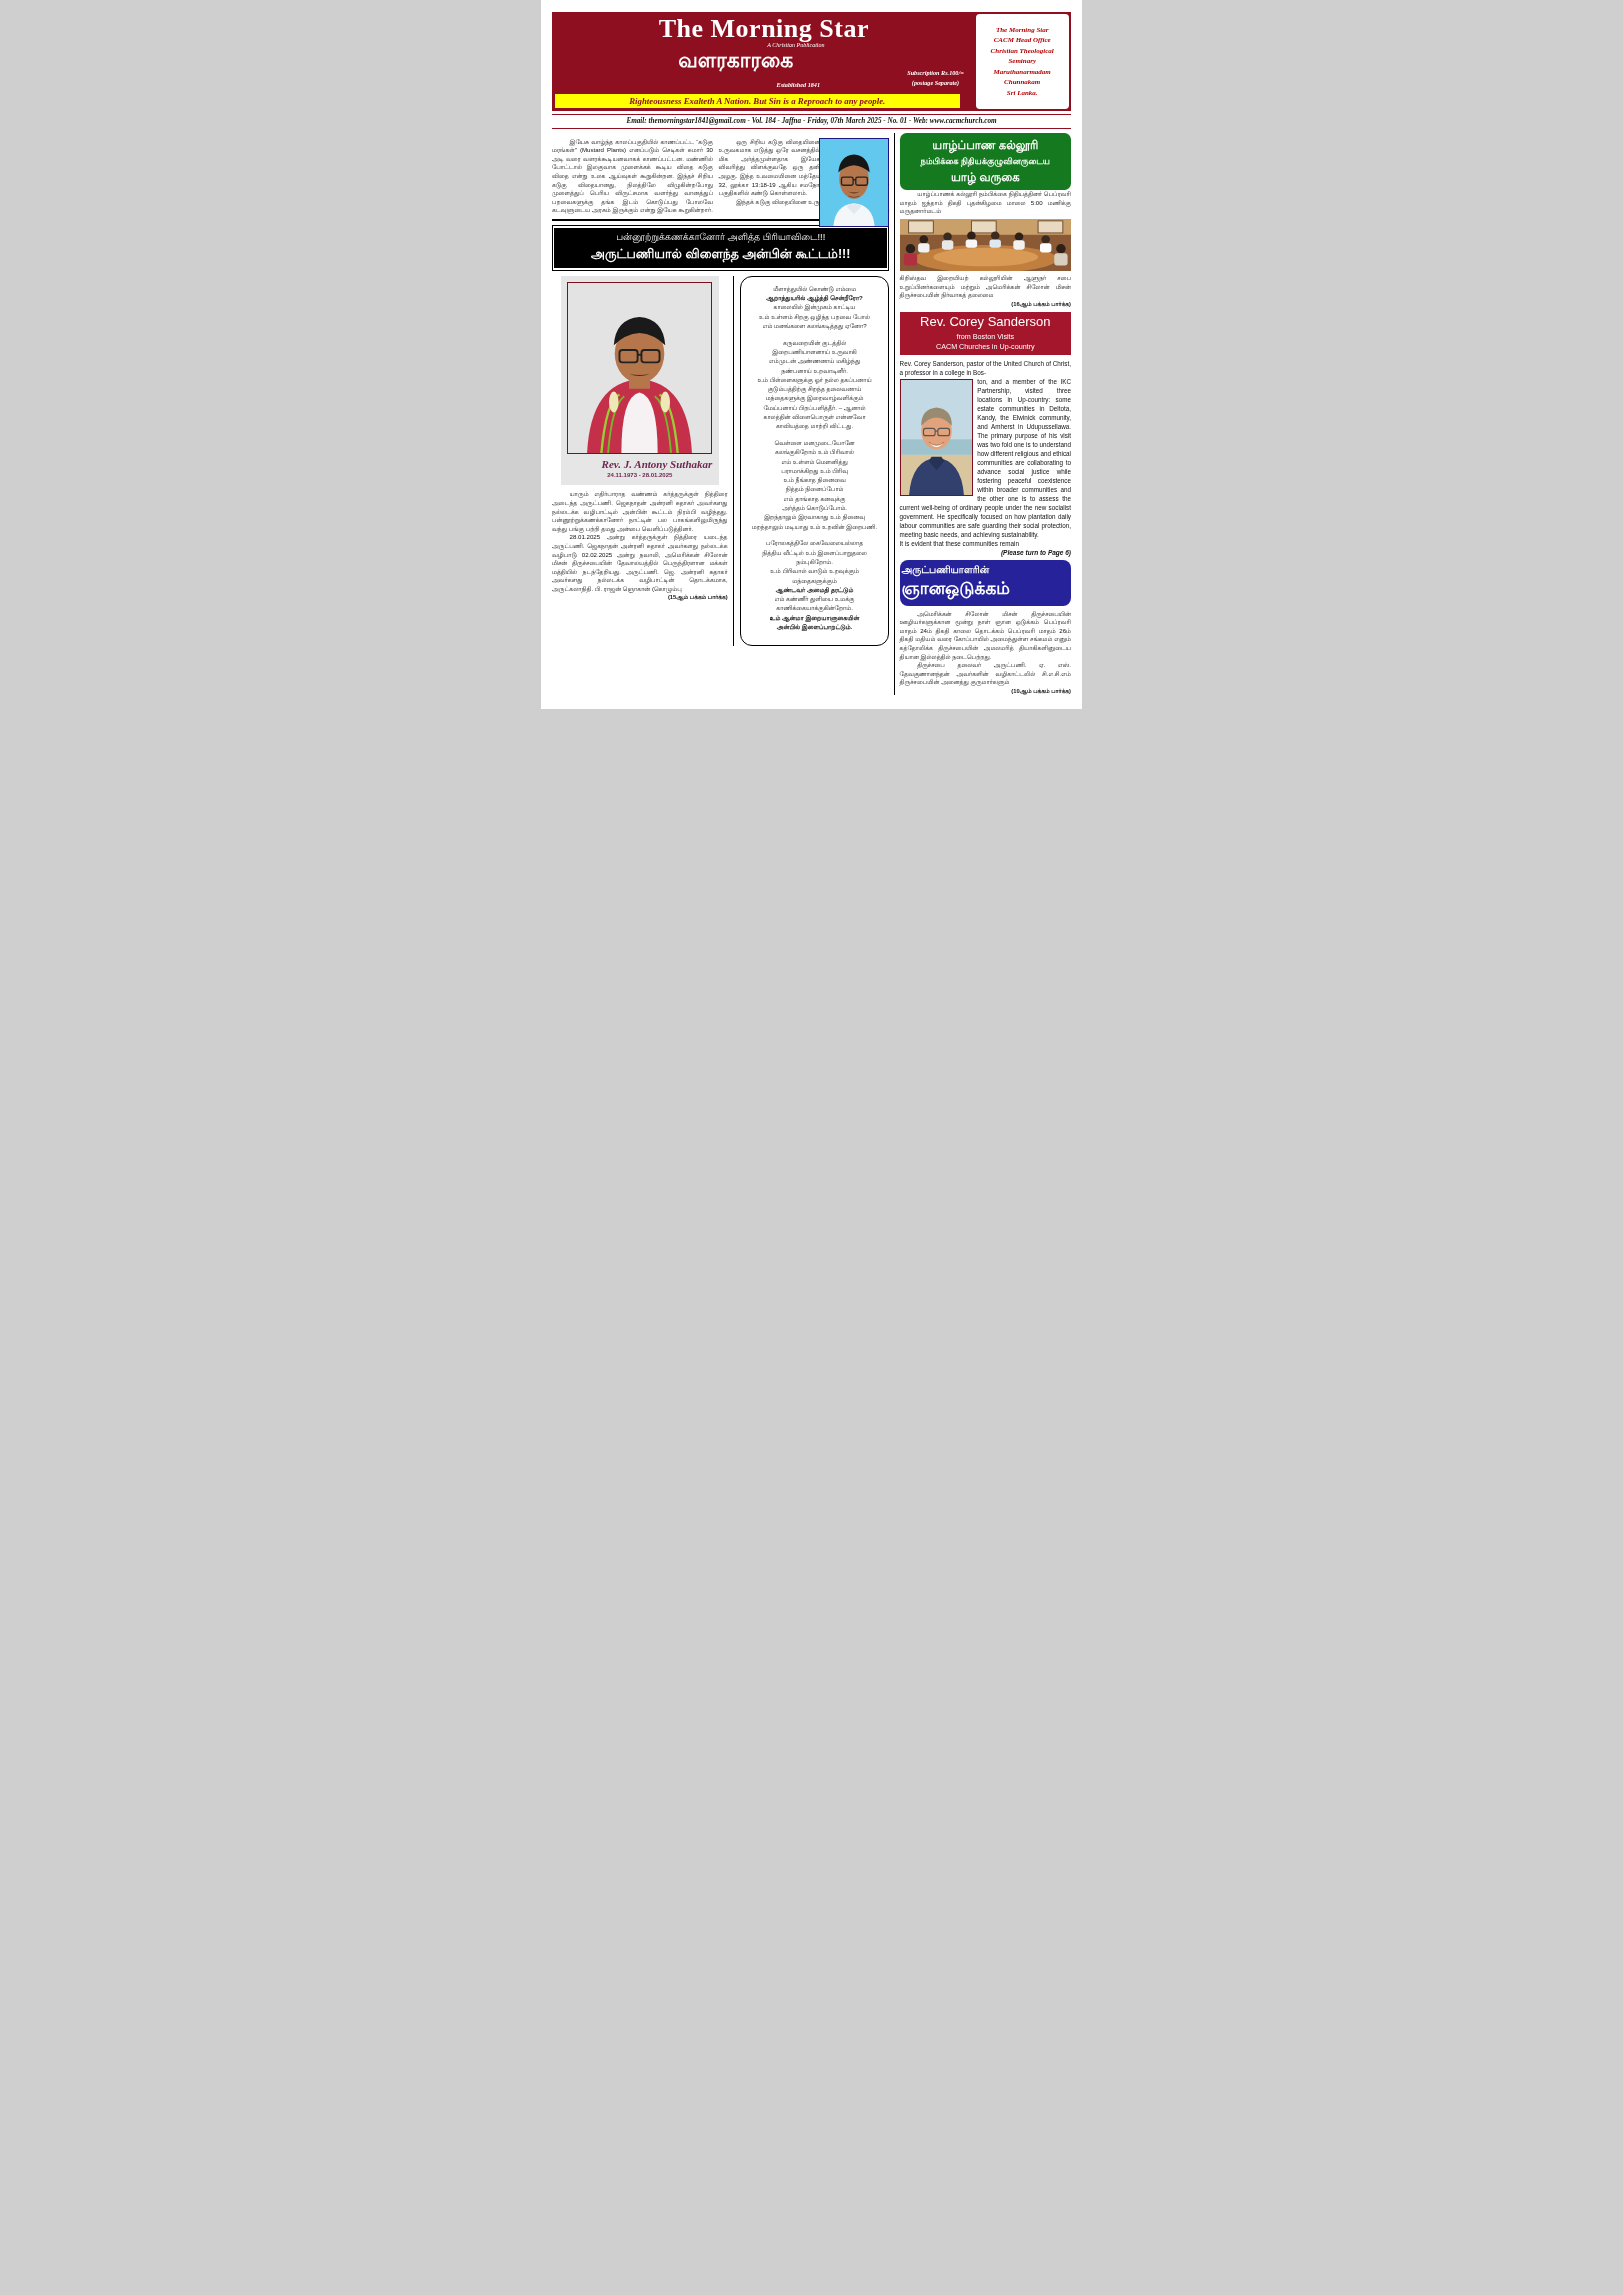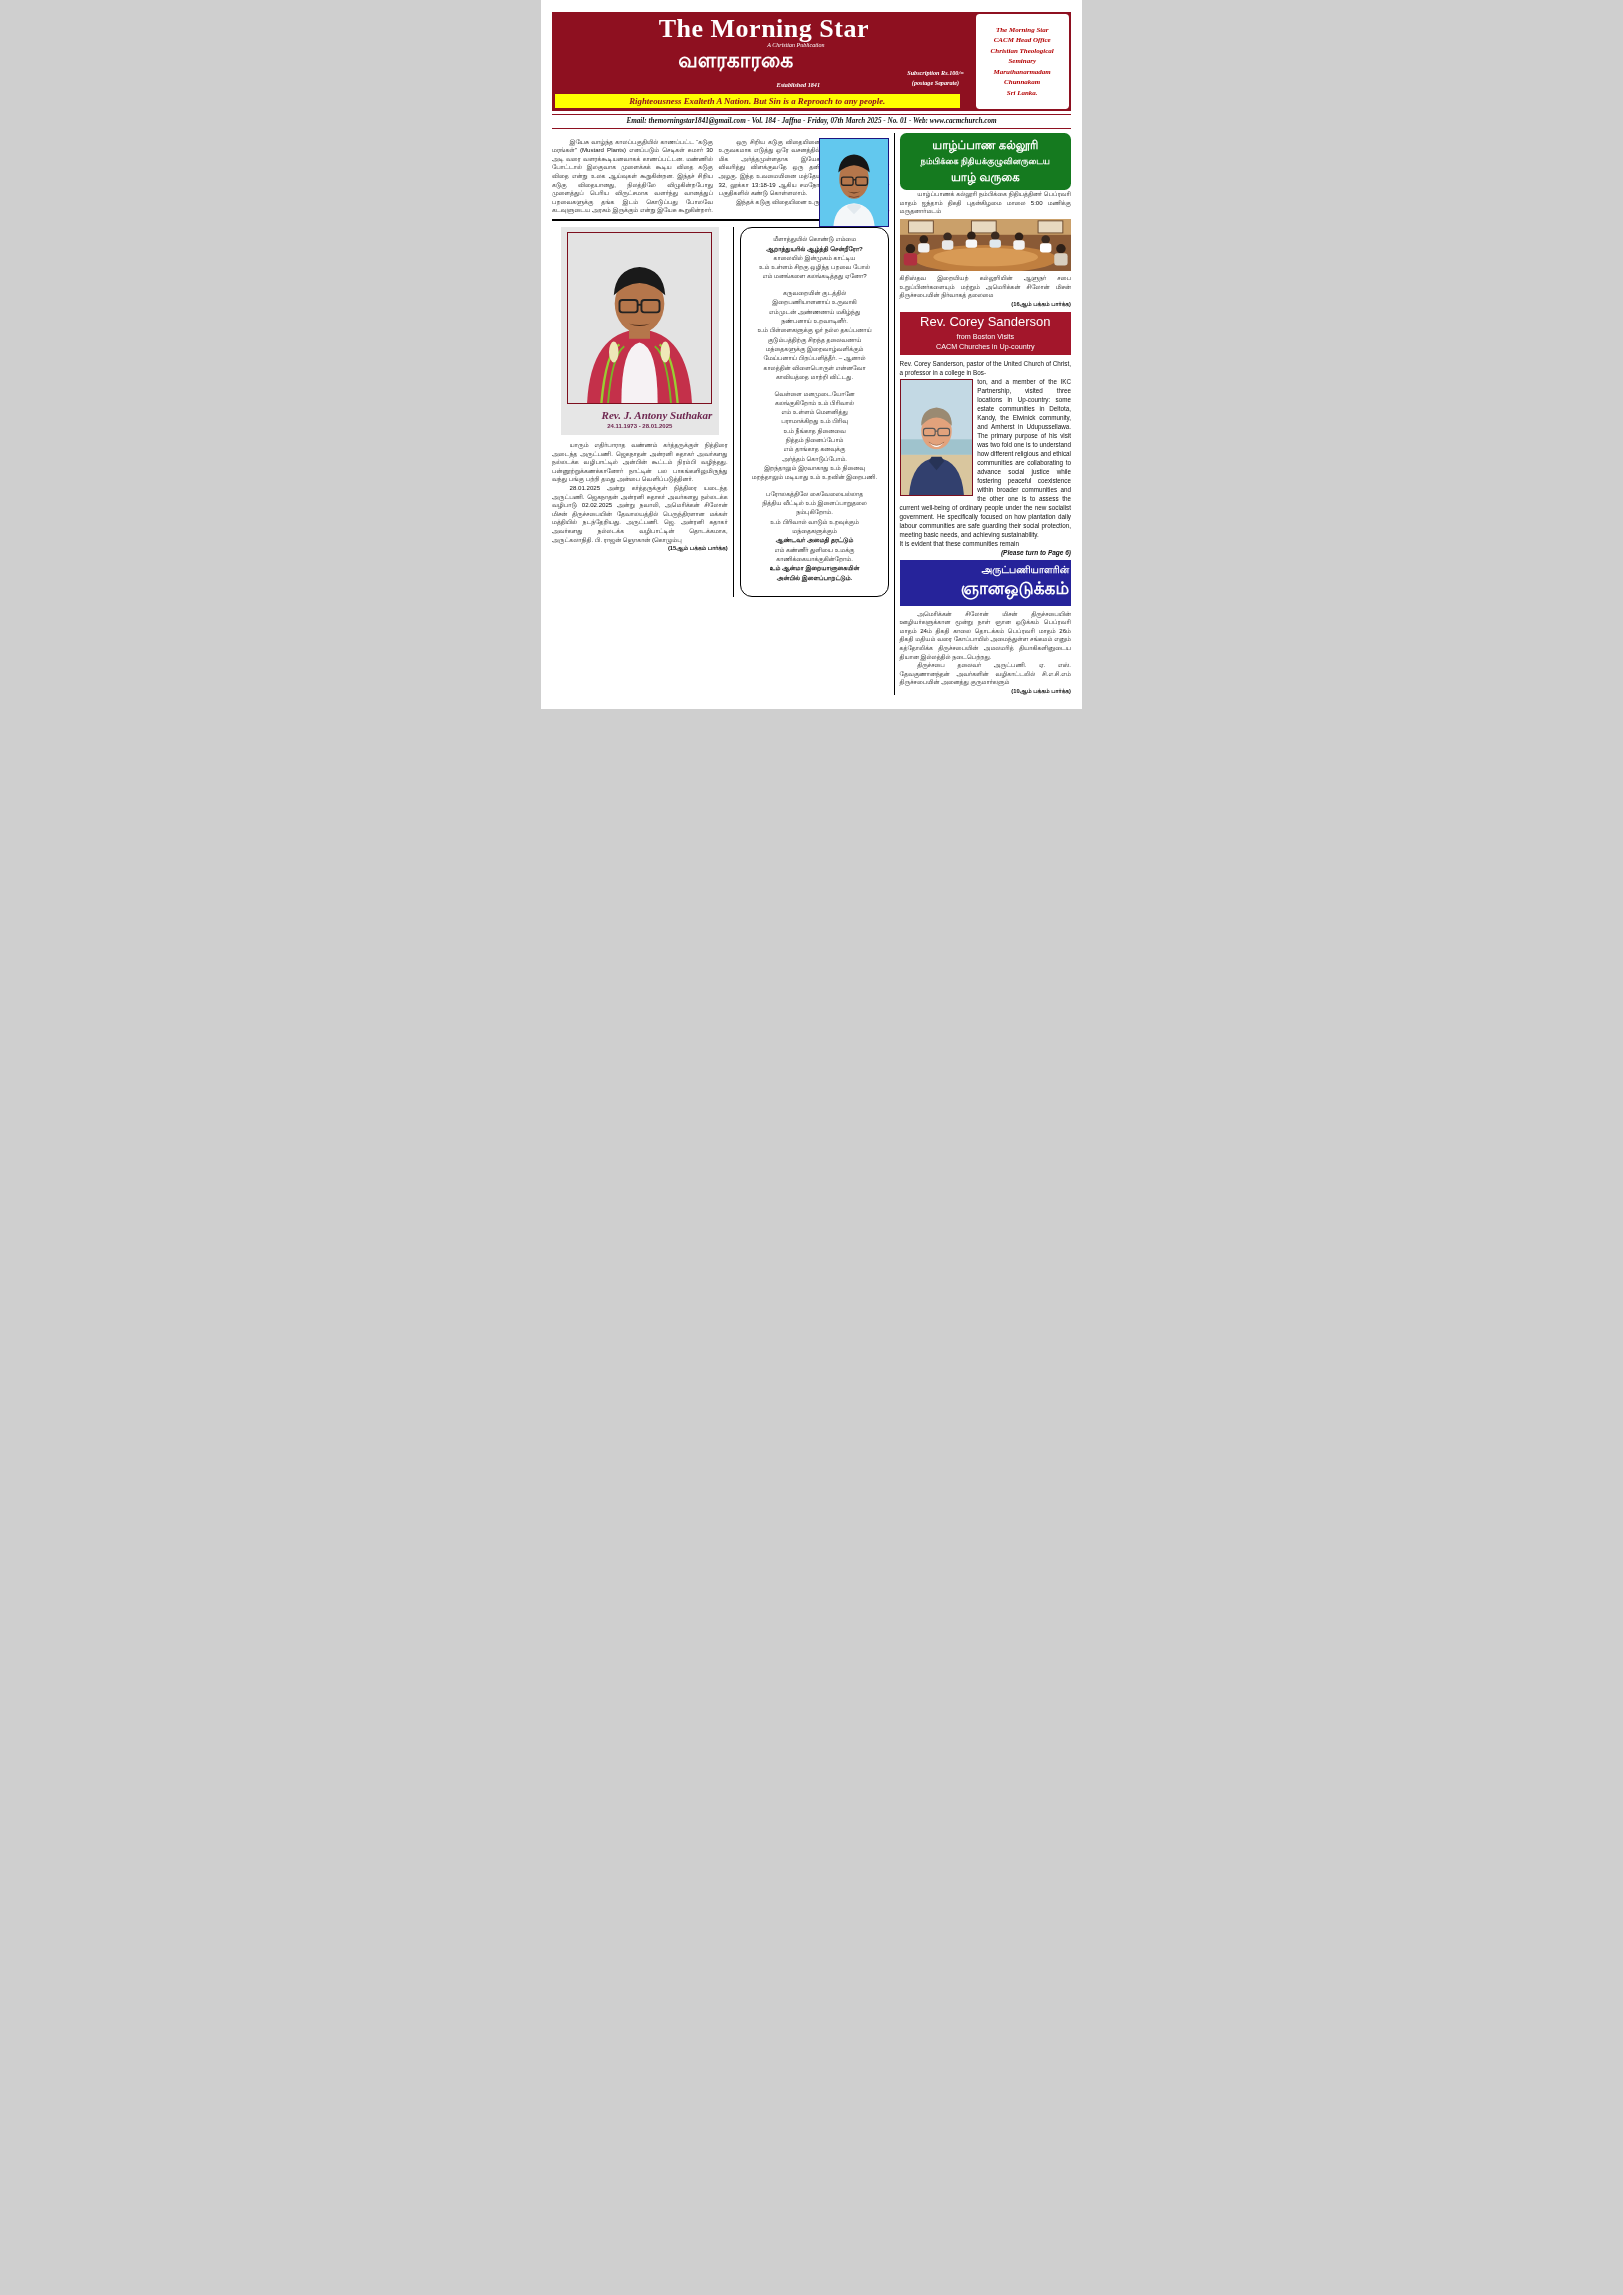--- a/index.html
+++ b/index.html
@@ -76,21 +76,21 @@
   .gb3{font-size:11.6px;margin-top:3.2px;}
   .rc-para{margin-top:3.7px;}
   .meeting-photo{width:100%;height:52px;display:block;margin:3.2px 0 2.8px;}
   .red-banner{background:var(--crimson);color:#fff;text-align:center;padding:3.7px 1.9px 4.2px;margin:4.2px 0 3.7px;}
   .rb1{font-size:13px;line-height:1.05;}
   .rb2{font-size:7.2px;margin-top:2.8px;}
   .rb3{font-size:7.2px;margin-top:1.4px;}
   .eng p{font-size:6.3px;line-height:9px;text-align:justify;margin:0;}
   .corey-photo{float:left;width:73px;height:117px;border:1.4px solid #7d0f1e;margin:1.4px 4.6px 1.9px 0;background:#c3d9e4;}
   .eng-cont{font-weight:bold;font-style:italic;text-align:right;font-size:6.5px;margin-top:0.5px;}
-  .navy-box{background:var(--royal);color:#fff;text-align:right;padding:4.2px 1.9px 5.6px;margin:4.2px 0 3.7px;}
+  .navy-box{background:var(--royal);color:#fff;text-align:left;padding:4.2px 1.9px 5.6px;margin:4.2px 0 3.7px;border-radius:8px;}
   .nb1{font-size:9.7px;font-weight:bold;font-family:"Liberation Serif",serif;}
   .nb2{font-size:17px;font-weight:bold;margin-top:2.3px;}
 </style>
 </head>
 <body>
 
 <div class="page">
 
   <div class="masthead">
     <div class="mast-main">
@@ -142,20 +142,26 @@
             <div class="l2-spacer"></div>
             <p class="just indent">ஒரு சிறிய கடுகு விதையினை உருவகமாக எடுத்து ஒரே வசனத்தில் மிக அர்த்தமுள்ளதாக இயேசு விவரித்து விளக்குவதே ஒரு தனி அழகு. இந்த உவமையினை மத்தேயு 13:18-19, மாற்கு 04:30-32, லூக்கா 13:18-19 ஆகிய சமநோக்கு நற்செய்தி நூல்களின் பகுதிகளில் கண்டு கொள்ளலாம்.</p>
             <p class="just indent">இந்தக் கடுகு விதையினை உருவகமாக்கி</p>
             <div class="cont">(16ஆம் பக்கம் பார்க்க)</div>
           </div>
         </div>
       </div>
 
       <div class="sec-rule"></div>
 
+      <div class="black-banner">
+        <div class="bb-inner">
+          <div class="bb1">பன்னூற்றுக்கணக்கானோர் அளித்த பிரியாவிடை!!!</div>
+          <div class="bb2">அருட்பணியால் விளைந்த அன்பின் கூட்டம்!!!</div>
+        </div>
+      </div>
 
       <div class="obit-cols">
         <div class="obit-left">
           <div class="priest-card">
             <svg class="priest-photo" viewBox="0 0 300 360" preserveAspectRatio="none">
               <rect x="0" y="0" width="300" height="360" fill="#e3e3e3"></rect>
               <path d="M40 360 Q48 210 150 204 Q252 210 260 360 Z" fill="#c4304a"></path>
               <path d="M112 360 Q112 240 150 232 Q188 240 188 360 Z" fill="#f6f2f4"></path>
               <path d="M70 360 Q80 250 108 236" stroke="#9acd32" stroke-width="5" fill="none"></path>
               <path d="M84 360 Q92 260 118 240" stroke="#7ab428" stroke-width="4" fill="none"></path>

